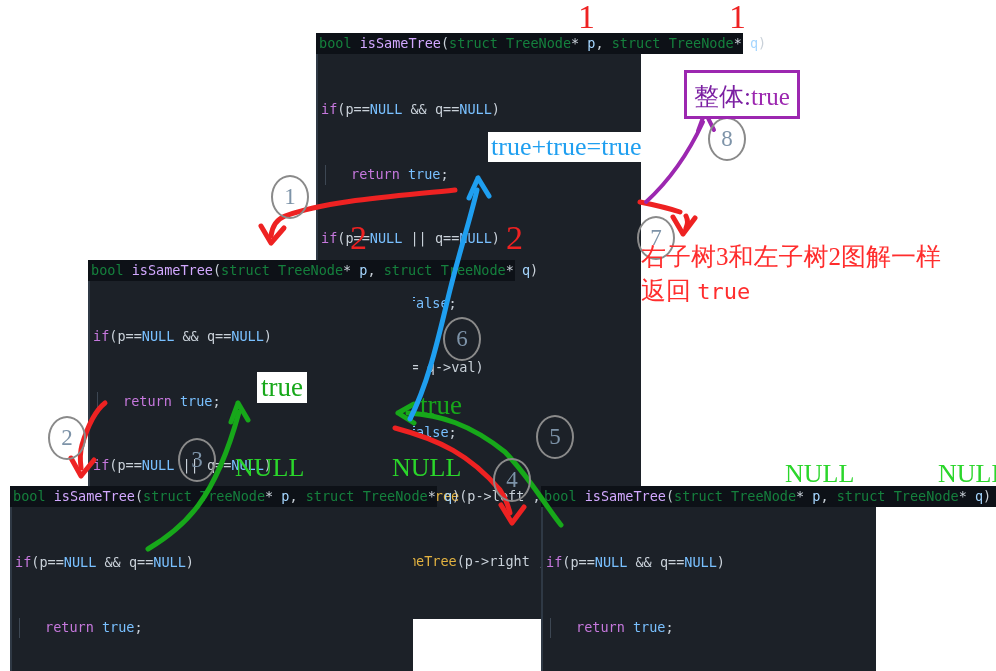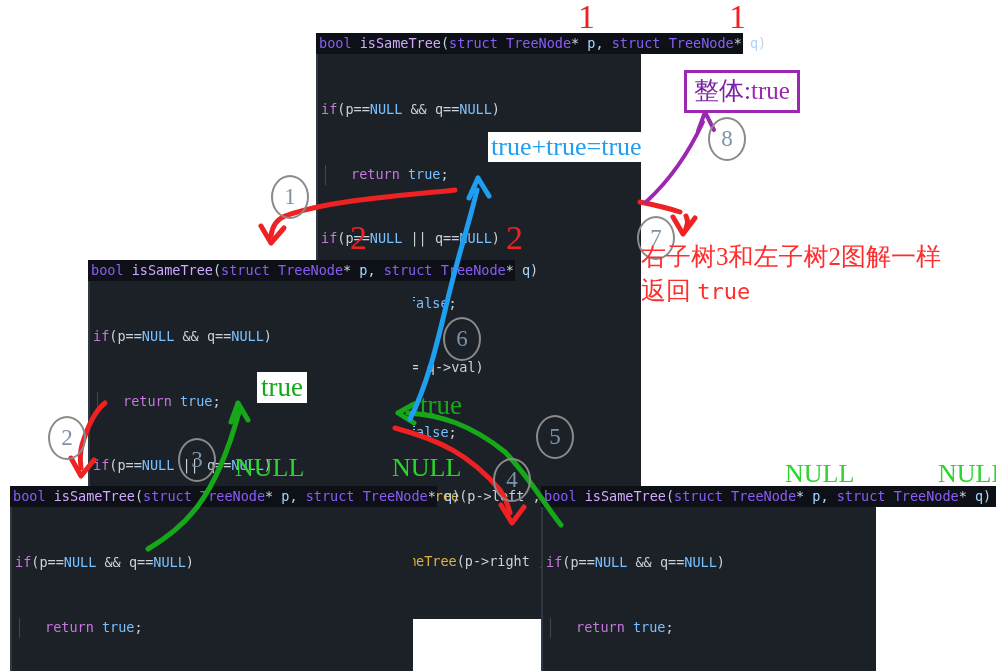--- a/index.html
+++ b/index.html
@@ -26,21 +26,21 @@
   }
   .code-body .ln{display:block;height:21.5px;position:relative;}
   .code-body .ind{
     display:inline-block;width:30px;
   }
   .code-body .ind::before{
     content:"";position:absolute;left:4px;top:1px;width:1px;height:20px;background:#3d4753;
   }
   .kw{color:#ff7b72;}        
   .kw2{color:#c678dd;}       
-  .type{color:#8b5cf6;}      
+  .type{color:#15803d;}      
   .fn{color:#d2a8ff;}        
   .fn2{color:#e3b341;}       
   .var{color:#c9d1d9;}
   .cnst{color:#79c0ff;}      
   .op{color:#c9d1d9;}
   .punc{color:#c9d1d9;}
   .lit{color:#a5d6ff;}
 
   
   .ann{position:absolute;white-space:nowrap;}
@@ -57,21 +57,21 @@
   }
   .green-lbl.boxed{background:#ffffff;padding:0 4px;}
   .null-lbl{
     color:#2bd62b;font-family:"Liberation Serif",serif;font-size:26px;
   }
   .cyan-lbl{
     color:#1f9ff0;font-family:"Liberation Serif",serif;font-size:26px;
     background:#ffffff;padding:0 3px;
   }
   .purple-box{
-    border:3px solid #9c27b0;background:#ffffff;padding:1px 7px 3px 7px;
+    border:3px solid #9c27b0;background:#ffffff;padding:7px 7px 3px 7px;
     font-family:"Liberation Serif",serif;font-size:25px;color:#9c27b0;text-align:right;
   }
   .purple-box .zh{color:#7b1fa2;}
   .red-cn{
     color:#ff2d2d;font-family:"Liberation Serif",serif;font-size:25px;line-height:34px;
   }
   .red-cn .mono{font-family:"DejaVu Sans Mono","Liberation Mono",monospace;font-size:22px;}
 
   svg.overlay{position:absolute;left:0;top:0;width:996px;height:671px;pointer-events:none;}
 </style>

